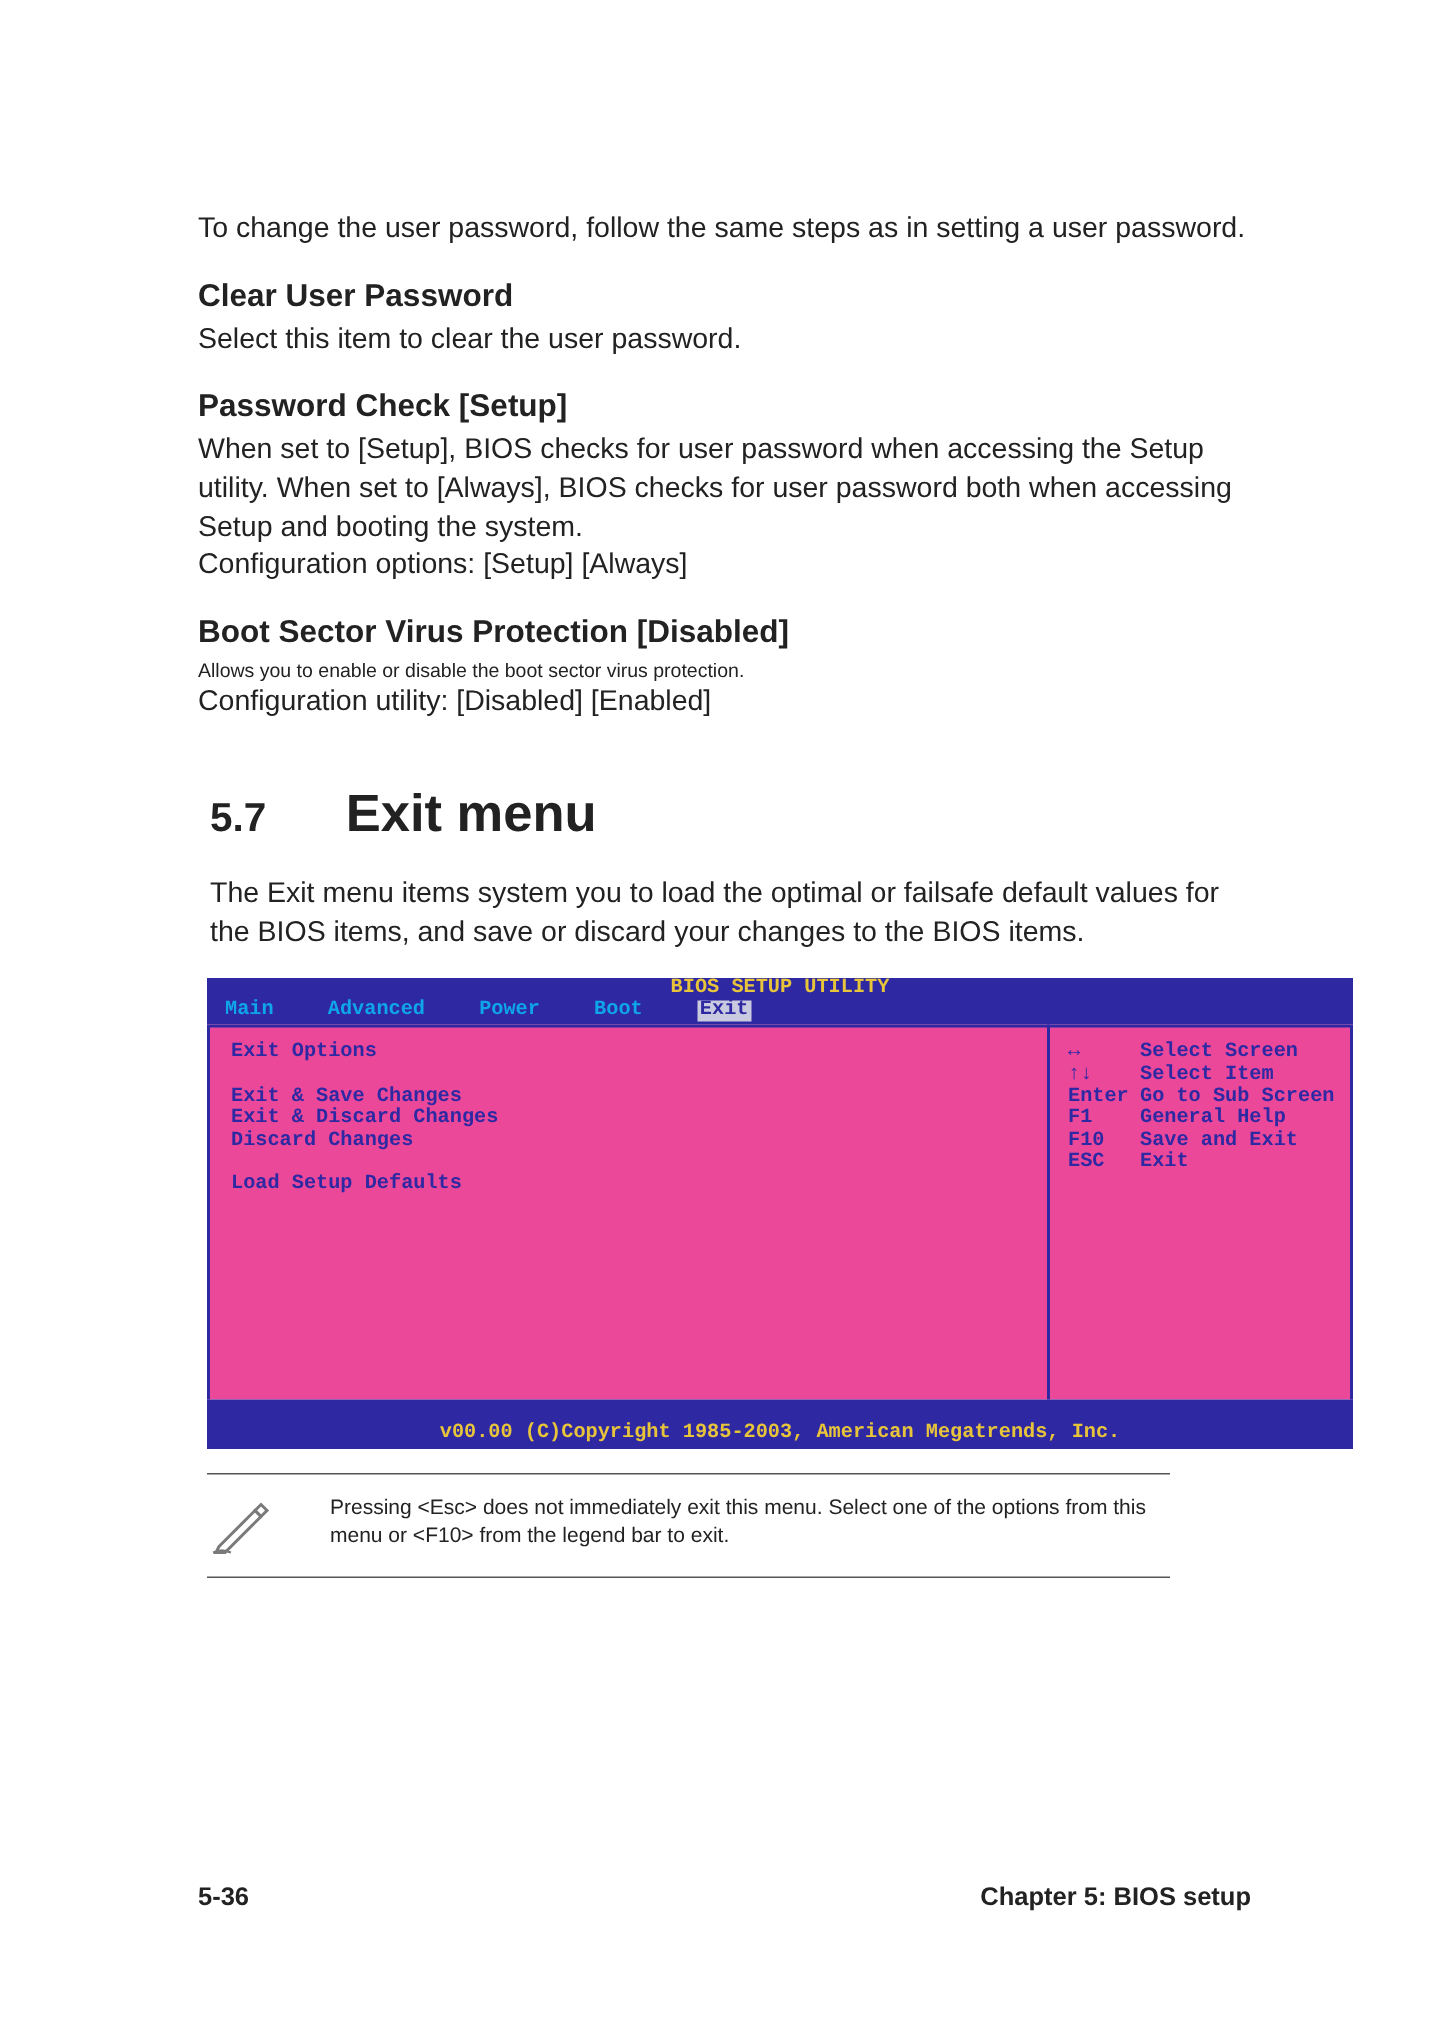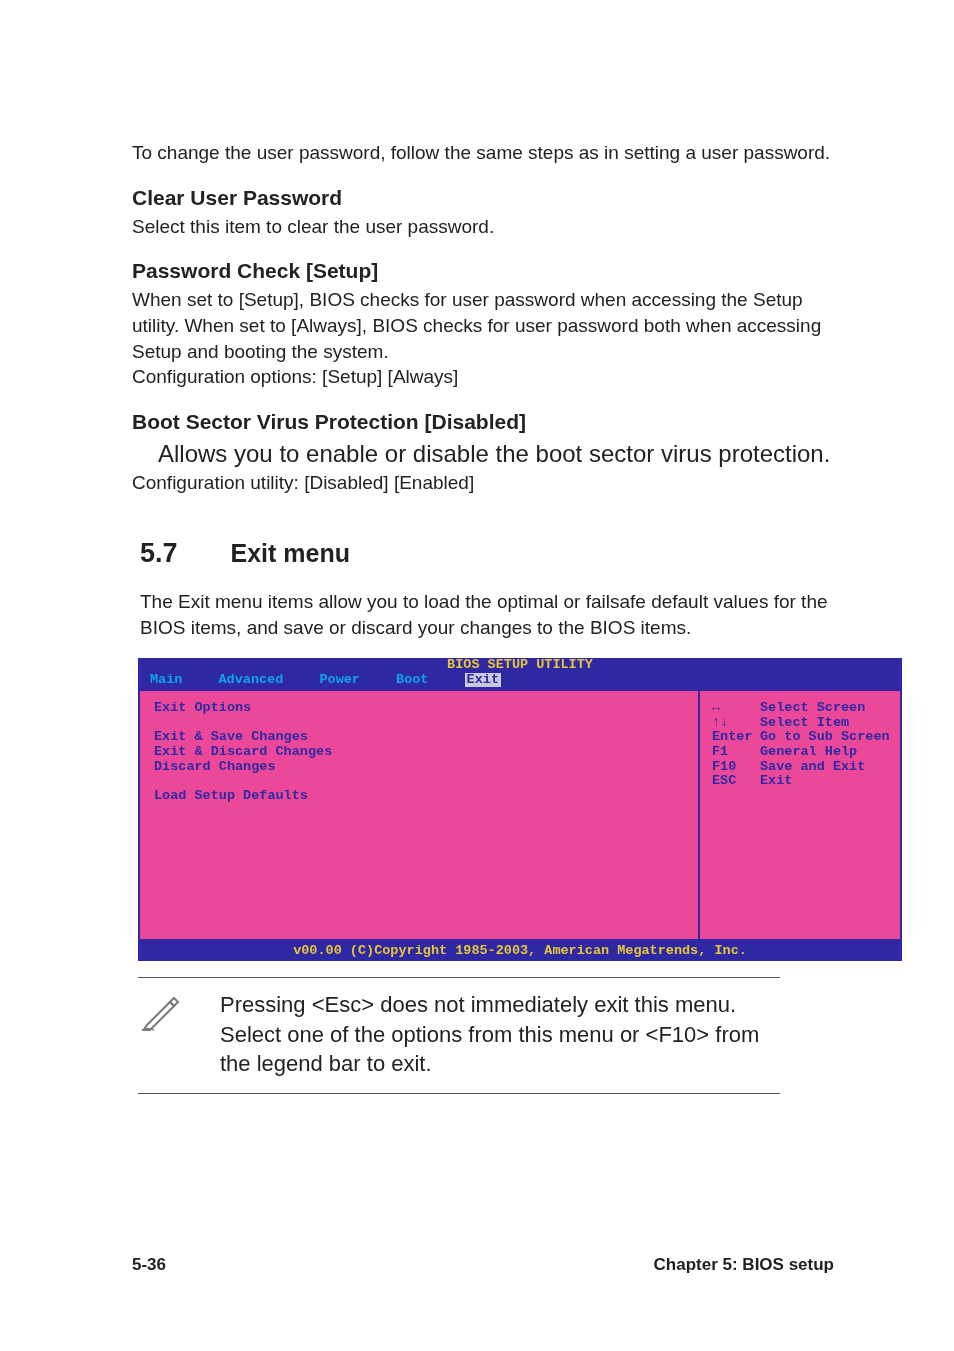--- a/index.html
+++ b/index.html
@@ -31,21 +31,21 @@
   .section-num {
     font-family: Verdana, Arial, sans-serif;
     font-weight: 700;
     font-size: 27px;
     display: inline-block;
     width: 86px;
   }
   .section-title {
     font-family: Verdana, Arial, sans-serif;
     font-weight: 700;
-    font-size: 25px;
+    font-size: 35px;
   }
   .section-row {
     margin-top: 42px;
     margin-bottom: 20px;
     margin-left: 8px;
   }
   .bios-box {
     width: 764px;
     margin-left: 6px;
     margin-top: 6px;
@@ -99,42 +99,42 @@
     flex-direction: column;
     justify-content: space-between;
   }
   .bios-right .help-block, .bios-right .keys-block { }
   .bios-right .keys-block div { white-space: nowrap; }
   .key-col { display: inline-block; width: 48px; }
   .bios-footer {
     background: #2e29a3;
     color: #e8c43a;
     text-align: center;
-    padding: 5px 0 2px 0;
+    padding: 16px 0 2px 0;
   }
   .note-row {
     display: flex;
     align-items: flex-start;
     margin-top: 16px;
     margin-left: 6px;
     border-top: 1px solid #555;
     border-bottom: 1px solid #555;
     padding: 12px 0 14px 0;
     width: 642px;
   }
   .note-icon {
     width: 44px;
     height: 44px;
     flex-shrink: 0;
     margin-right: 36px;
     margin-left: 2px;
     margin-top: -2px;
   }
   .note-text {
-    font-size: 22px;
+    font-size: 14px;
     line-height: 1.35;
   }
   .footer-bar {
     position: absolute;
     bottom: 76px;
     left: 132px;
     right: 120px;
     display: flex;
     justify-content: space-between;
     font-weight: 700;
@@ -151,30 +151,30 @@
   <div class="body-text">To change the user password, follow the same steps as in setting a user password.</div>
 
   <div class="subhead">Clear User Password</div>
   <div class="body-text">Select this item to clear the user password.</div>
 
   <div class="subhead">Password Check [Setup]</div>
   <div style="font-size:19px;line-height:1.35;">When set to [Setup], BIOS checks for user password when accessing the Setup utility. When set to [Always], BIOS checks for user password both when accessing Setup and booting the system.</div>
   <div class="body-text">Configuration options: [Setup] [Always]</div>
 
   <div class="subhead">Boot Sector Virus Protection [Disabled]</div>
-  <div style="font-size:24px;line-height:1.35;margin-left:26px;">Allows you to enable or disable the boot sector virus protection.</div>
+  <div style="font-size:13px;line-height:1.35;">Allows you to enable or disable the boot sector virus protection.</div>
   <div class="body-text">Configuration utility: [Disabled] [Enabled]</div>
 
   <div class="section-row">
     <span class="section-num">5.7</span>
     <span class="section-title">Exit menu</span>
   </div>
 
   <div class="indent-block">
-    <div class="body-text">The Exit menu items allow you to load the optimal or failsafe default values for the BIOS items, and save or discard your changes to the BIOS items.</div>
+    <div class="body-text">The Exit menu items system you to load the optimal or failsafe default values for the BIOS items, and save or discard your changes to the BIOS items.</div>
   </div>
 
   <div class="bios-box">
     <div class="bios-header">
       <div>BIOS SETUP UTILITY</div>
       <div class="tabs">
         <span class="bios-tab">Main</span>
         <span class="bios-tab">Advanced</span>
         <span class="bios-tab">Power</span>
         <span class="bios-tab">Boot</span>

